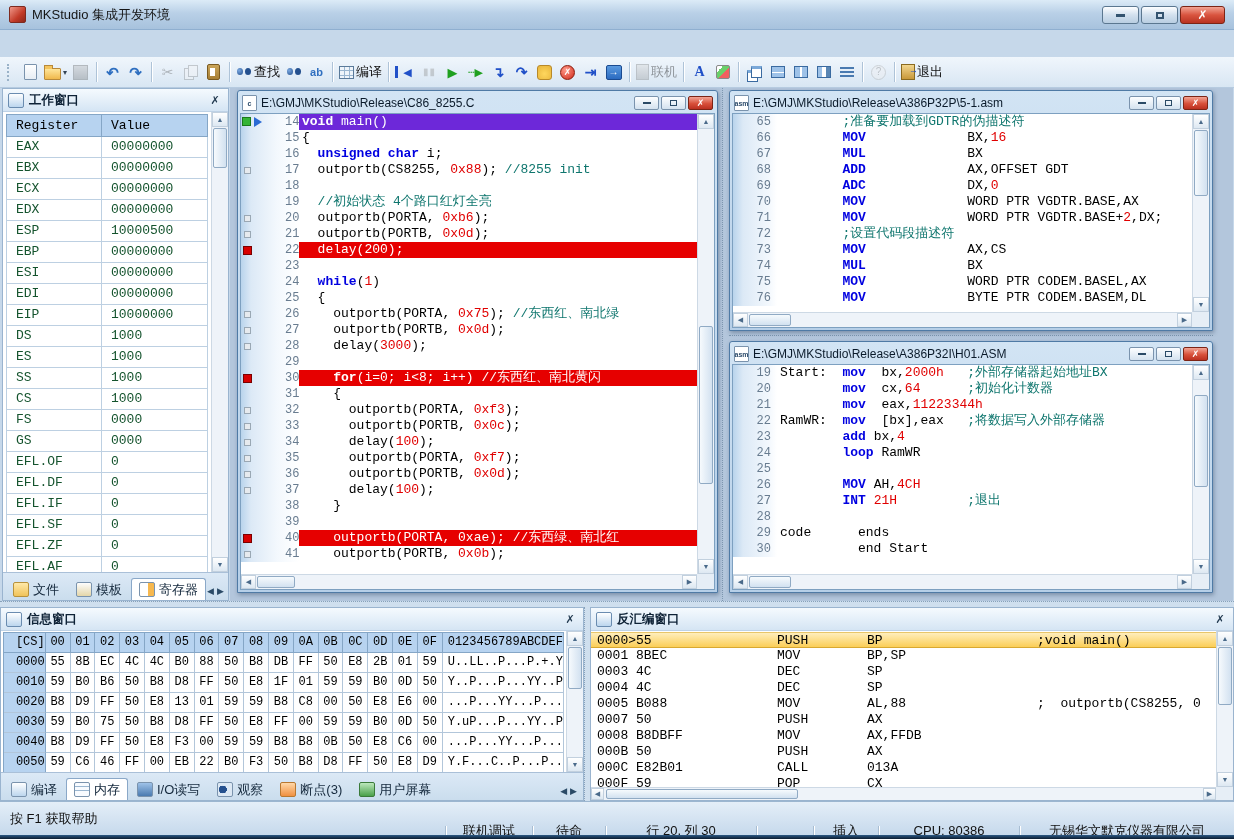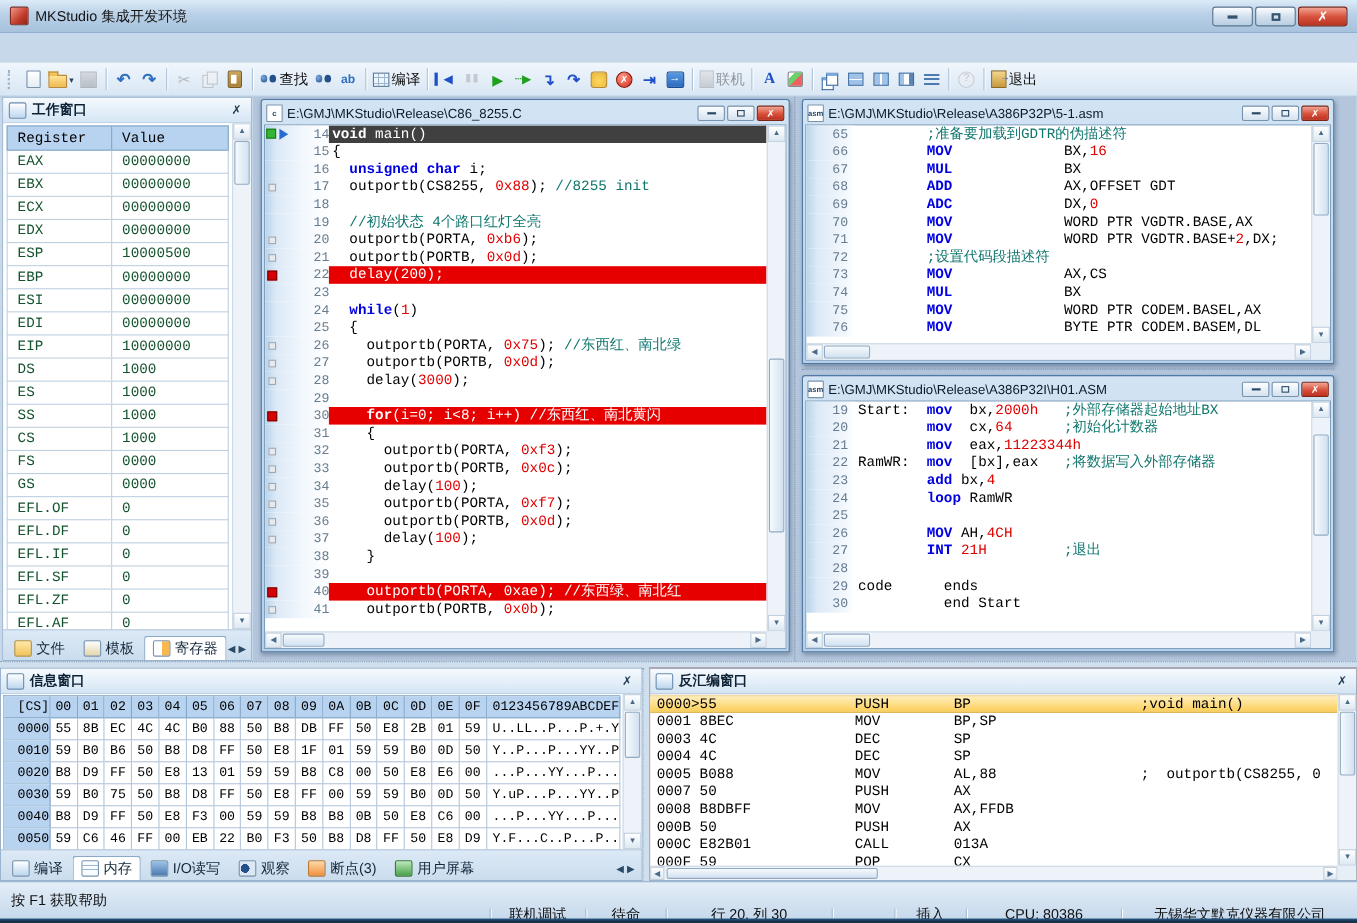--- a/index.html
+++ b/index.html
@@ -129,21 +129,21 @@
   .lines{position:absolute;left:0;top:0;right:17px;bottom:15px;overflow:hidden;
     font-family:"Liberation Mono","DejaVu Sans Mono",monospace;font-size:13px;white-space:pre;}
   .cl{display:flex;height:16px;line-height:16px;}
   .gut{display:flex;flex:none;background:linear-gradient(90deg,#b9d4ec 0,#dcE9f6 10px,#f3f8fd 36px,#fff);
     background:linear-gradient(90deg,#b9d4ec 0,#dce9f6 10px,#f3f8fd 36px,#fff);}
   .ed-c .gut{width:58px;gap:20px;}
   .ed-asm .gut{width:44px;}
   .mk{width:24px;position:relative;flex:none;}
   .lno{flex:1;text-align:right;padding-right:6px;color:#687c90;font-size:12px;}
   .code{flex:1;padding-left:3px;color:#000;}
-  .hl-blue .code{background:#404040;}
+  .hl-blue .code{background:#6d28d9;}
   .hl-red .code{background:#e60000;}
   .hl-blue .code span,.hl-red .code span{color:#fff;}
   .tok-k{color:#0000e0;font-weight:bold;}
   .tok-n{color:#e00000;}
   .tok-c{color:#0f766e;}
   .tok-p{color:#000;}
   .m-cur{position:absolute;left:1px;top:3px;width:9px;height:9px;background:#35b435;border:1px solid #1a7a1a;box-sizing:border-box;}
   .m-arrow{position:absolute;left:13px;top:3px;width:0;height:0;border-top:5px solid transparent;border-bottom:5px solid transparent;border-left:8px solid #2a6ad4;}
   .m-bp{position:absolute;left:2px;top:4px;width:9px;height:9px;background:#d80000;border:1px solid #7a0000;box-sizing:border-box;}
   .m-stmt{position:absolute;left:3px;top:5px;width:7px;height:7px;background:#e6eaee;border:1px solid #9aa8b4;box-sizing:border-box;}
@@ -169,21 +169,21 @@
   .hex-table{position:absolute;left:2px;top:1px;right:19px;font-family:"Liberation Mono","DejaVu Sans Mono",monospace;
     font-size:12px;border-top:1px solid #85a6c6;border-left:1px solid #85a6c6;}
   .hex-hrow,.hex-row{display:flex;height:20px;line-height:19px;}
   .hx{box-sizing:border-box;border-right:1px solid #b2c6da;border-bottom:1px solid #b2c6da;text-align:center;color:#000;}
   .hx-head{background:#b7d3f0;border-right-color:#85a6c6;border-bottom-color:#85a6c6;}
   .hx-addr{width:42px;text-align:right;}
   .hex-row .hx-addr{background:#b7d3f0;border-right-color:#85a6c6;}
   .hx-b{width:25px;}
   .hx-ascii{flex:1;text-align:left;padding-left:5px;}
   
-  .disasm-panel{position:absolute;left:590px;top:607px;width:644px;height:194px;background:#7f1d1d;
+  .disasm-panel{position:absolute;left:590px;top:607px;width:644px;height:194px;background:#4c1d95;
     border:1px solid #9ab4cf;box-sizing:border-box;display:flex;flex-direction:column;}
   .d-wrap{position:relative;flex:1;background:#fff;overflow:hidden;}
   .d-rows{position:absolute;left:0;top:1px;right:17px;bottom:13px;font-family:"Liberation Mono","DejaVu Sans Mono",monospace;font-size:13px;overflow:hidden;}
   .d-row{position:relative;height:16px;line-height:16px;white-space:pre;color:#000;}
   .d-row.sel{background:linear-gradient(#ffeebc,#fbce57);border-top:1px solid #e8c66a;border-bottom:1px solid #d8a830;box-sizing:border-box;}
   .d-addr{position:absolute;left:6px;}
   .d-mn{position:absolute;left:186px;}
   .d-op{position:absolute;left:276px;}
   .d-cmt{position:absolute;left:446px;}
   .d-vsb{bottom:13px;}

